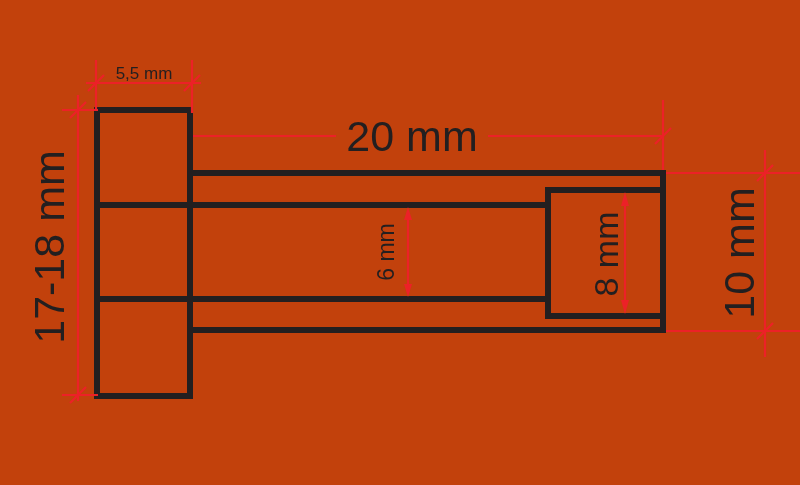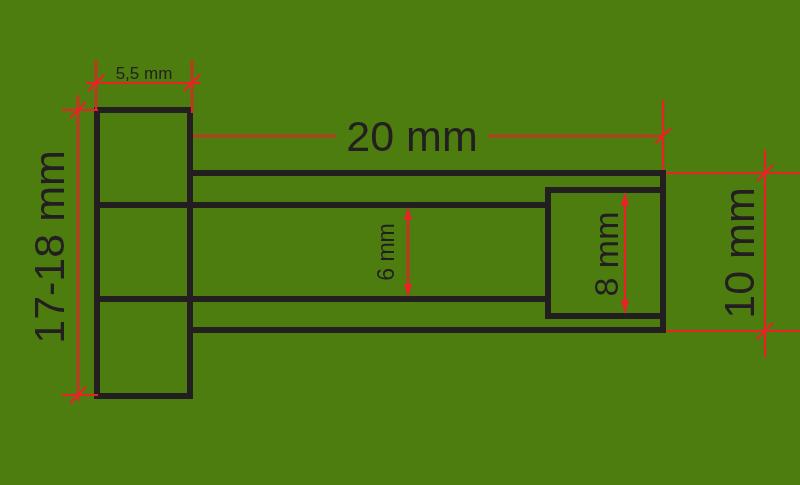--- a/index.html
+++ b/index.html
@@ -4,21 +4,21 @@
 <style>
   html, body {
     margin: 0;
     padding: 0;
     background: #ffffff;
   }
   .stage {
     position: relative;
     width: 800px;
     height: 485px;
-    background: #4d7c0f;
+    background: #c2410c;
     overflow: hidden;
   }
   svg text {
     font-family: "Liberation Sans", sans-serif;
   }
   .dim-label-big   { font-size: 43px; }
   .dim-label-mid   { font-size: 34px; }
   .dim-label-small { font-size: 23px; }
   .dim-label-tiny  { font-size: 17px; }
 </style>

